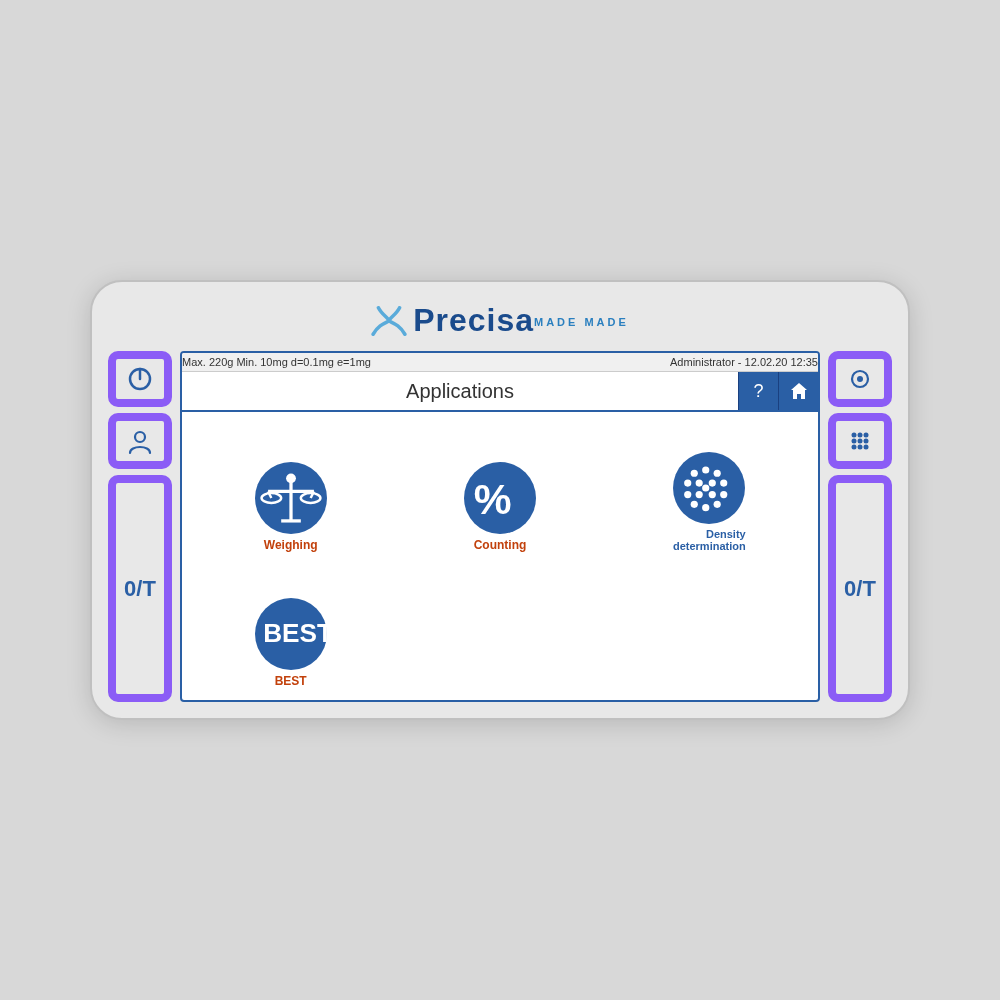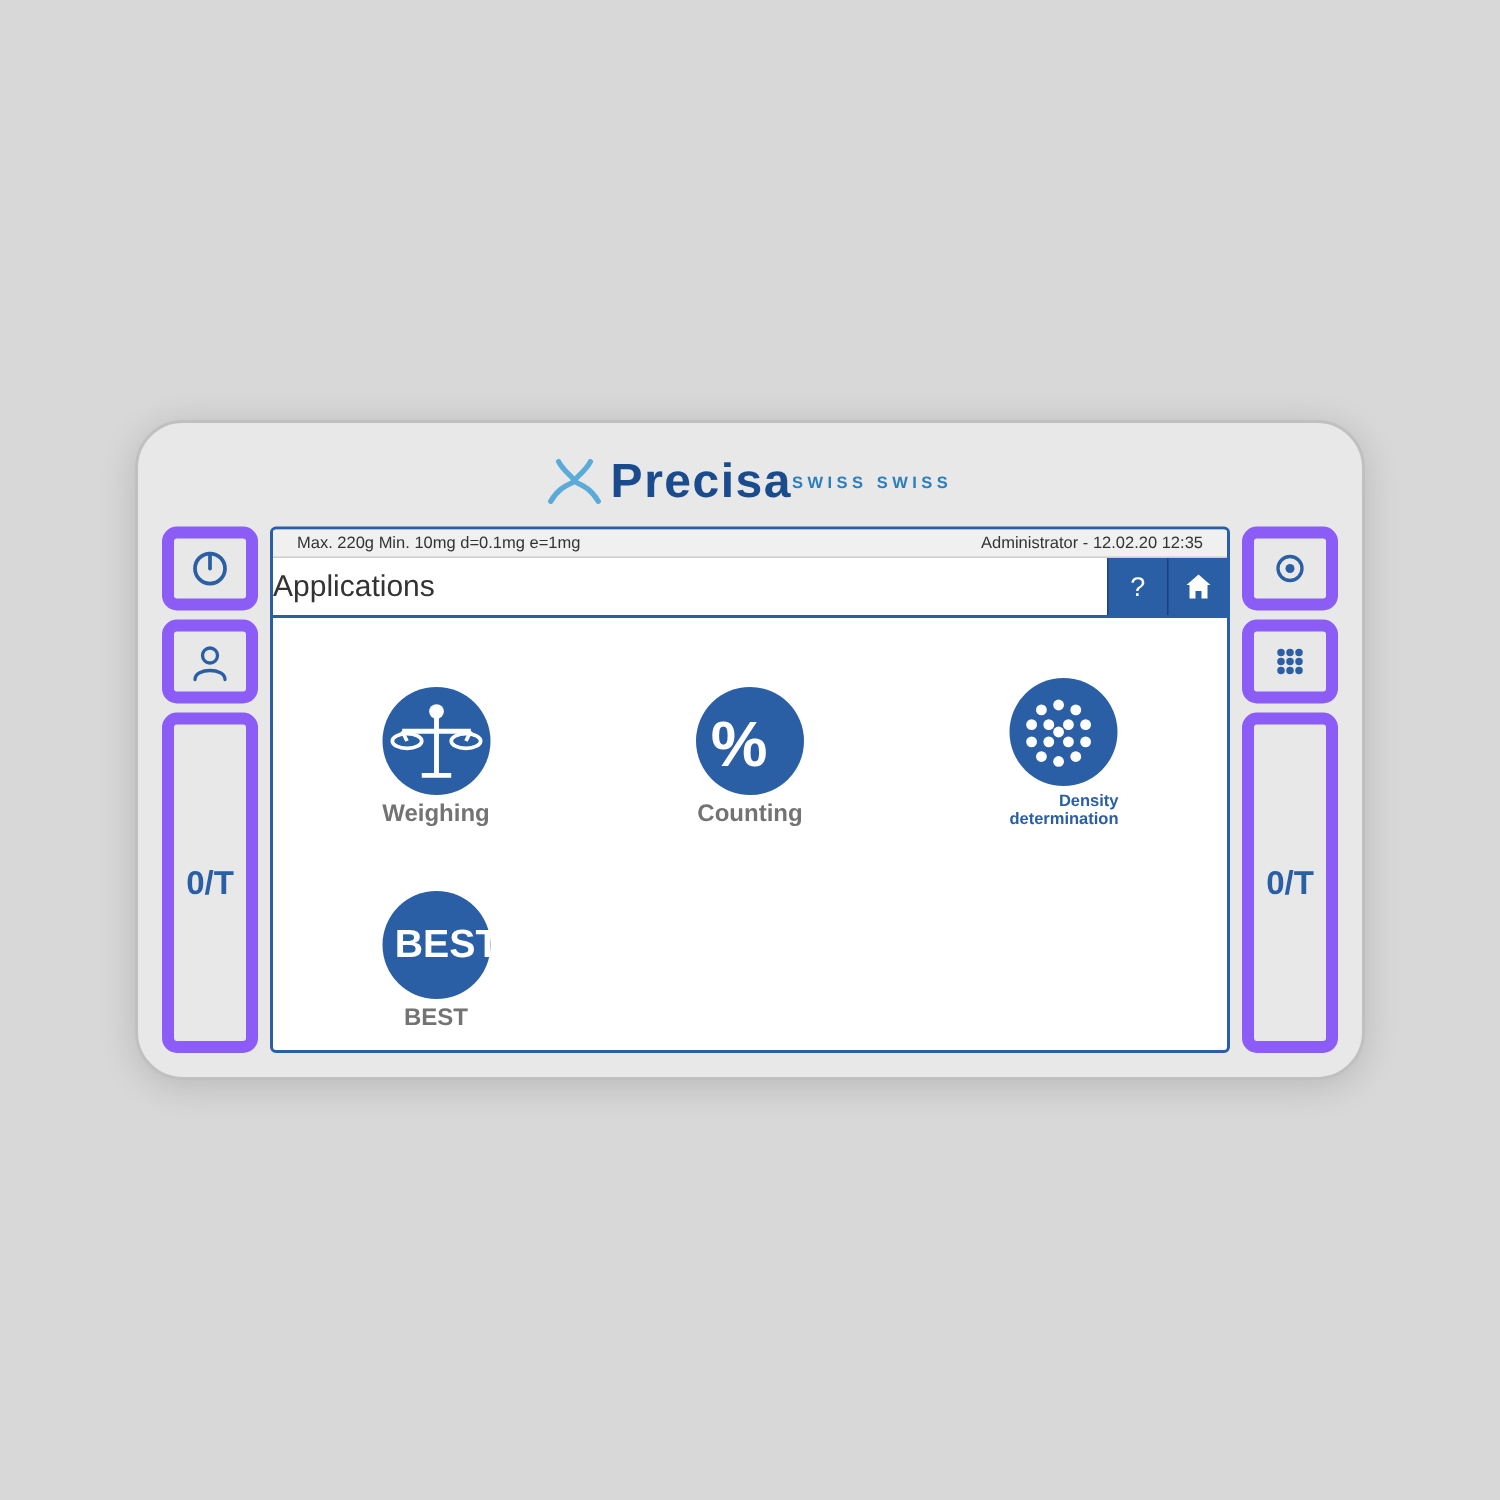--- a/index.html
+++ b/index.html
@@ -113,34 +113,35 @@
       flex-direction: column;
       overflow: hidden;
     }
 
     .screen-header-bar {
       background: #f0f0f0;
       border-bottom: 1px solid #ccc;
       display: flex;
       justify-content: space-between;
       align-items: center;
-      padding: 3px 16px;
+      padding: 3px 0;
       font-size: 11px;
       color: #333;
     }
 
     .screen-title-bar {
       display: flex;
       align-items: center;
       border-bottom: 2px solid #2a5fa5;
       background: #fff;
     }
 
     .screen-title {
       flex: 1;
+      text-align: center;
       font-size: 20px;
       color: #333;
       padding: 6px 0;
     }
 
     .screen-title-actions {
       display: flex;
     }
 
     .title-btn {
@@ -188,41 +189,41 @@
       border-radius: 50%;
       background: #2a5fa5;
       display: flex;
       align-items: center;
       justify-content: center;
       color: white;
       font-size: 28px;
     }
 
     .app-label {
-      font-size: 16px;
-      color: #737373;
+      font-size: 12px;
+      color: #c2410c;
       font-weight: bold;
       text-align: center;
     }
   </style>
 </head>
 <body>
 
 <div class="device">
 
   <div class="logo-area">
     <div class="logo-row">
 
       <svg class="logo-icon" viewBox="0 0 40 34" fill="none" xmlns="http://www.w3.org/2000/svg">
         <path d="M8 2 C12 10, 20 14, 20 17 C20 14, 28 10, 32 2" stroke="#5aabda" stroke-width="4" fill="none" stroke-linecap="round"></path>
         <path d="M2 32 C8 22, 14 20, 20 17 C26 20, 32 22, 38 32" stroke="#5aabda" stroke-width="4" fill="none" stroke-linecap="round"></path>
       </svg>
       <span class="logo-text">Precisa</span>
     </div>
-    <span class="swiss-made">SWISS SWISS</span>
+    <span class="swiss-made">MADE MADE</span>
   </div>
 
   <div class="main-row">
 
     <div class="left-buttons">
       <div class="side-btn side-btn-small">
 
         <svg width="28" height="28" viewBox="0 0 28 28" fill="none">
           <circle cx="14" cy="14" r="10" stroke="#2a5fa5" stroke-width="2.5" fill="none"></circle>
           <line x1="14" y1="4" x2="14" y2="14" stroke="#2a5fa5" stroke-width="2.5" stroke-linecap="round"></line>

